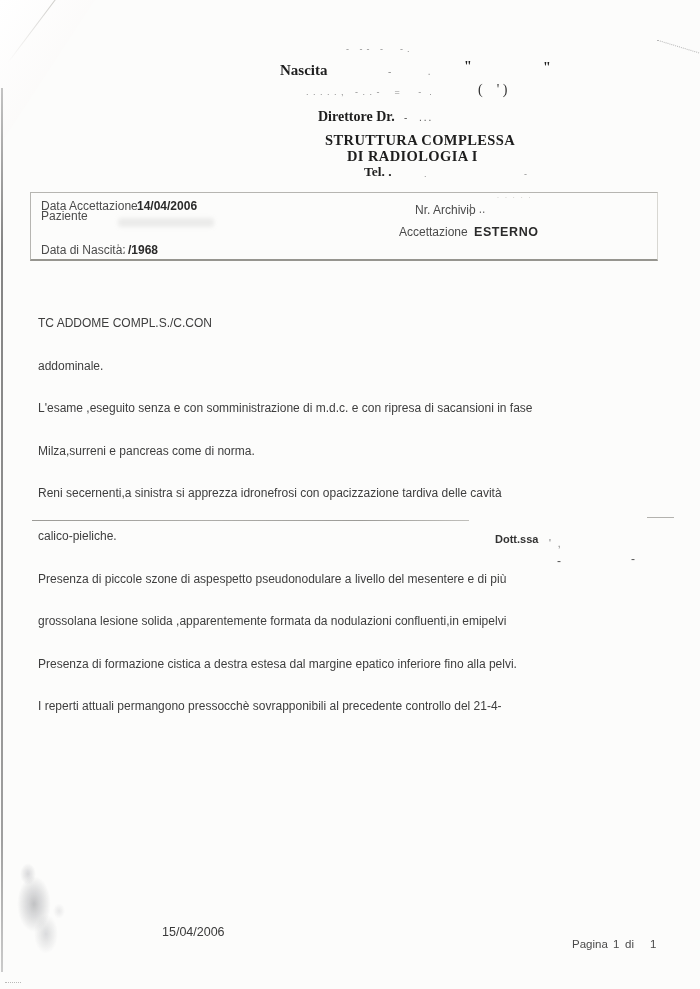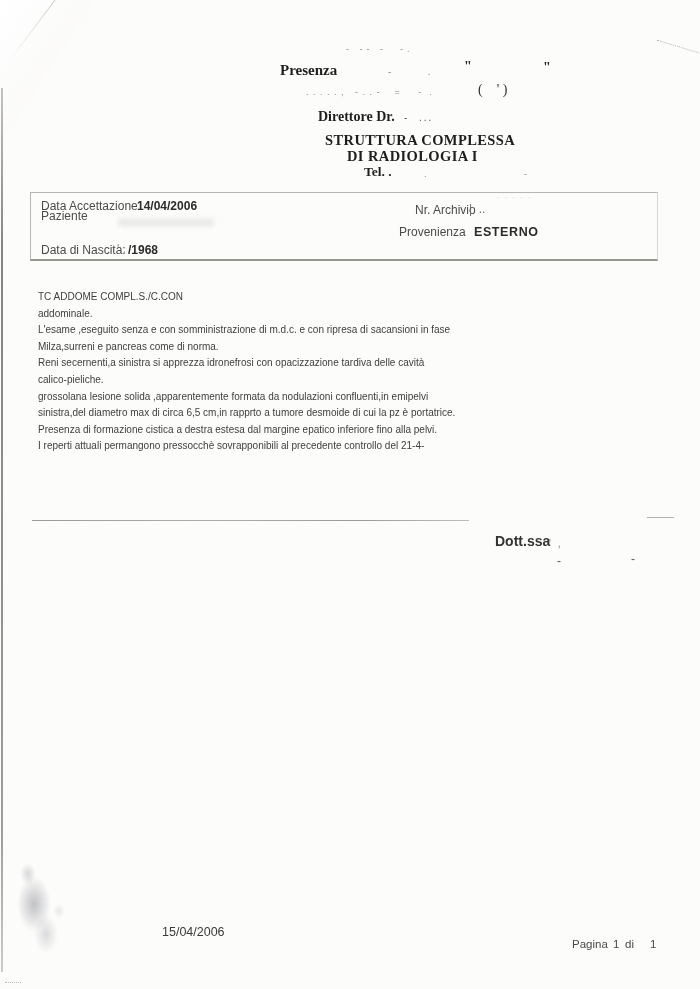--- a/index.html
+++ b/index.html
@@ -58,40 +58,40 @@
   #admission-box{
     position:absolute;left:30px;top:192px;width:626px;height:66px;
     border:1px solid #b6b5b1;border-bottom:2px solid #96958f;border-right-color:#d8d7d2;
     background:transparent;
   }
   .box-label{position:absolute;font-size:12px;color:#4b4b4b;white-space:pre;}
   .box-value{position:absolute;font-size:12px;font-weight:bold;color:#2b2b2b;white-space:pre;}
 
   
   #report{position:absolute;left:38px;top:289px;width:640px;}
-  .rline{font-size:10px;line-height:16.6px;white-space:pre;color:#3e3e3e;}
+  .rline{font-size:12px;line-height:16.6px;white-space:pre;color:#3e3e3e;margin-top:26px;}
 
   
   .footer-text{font-size:12.5px;color:#3a3a3a;}
   .pagina{font-size:11.5px;color:#4a4a4a;}
 </style>
 </head>
 <body>
 
 <div id="page">
 
   <div class="fold"></div>
   <div class="fold-crease"></div>
   <div class="edge-left"></div>
   <div class="smudge"></div>
   <div class="diag-tr"></div>
   <div class="speck"></div>
 
   <span class="abs marks" style="left:346px;top:44px;font-size:9px;">- -- -  -.</span>
-  <span class="abs serif" style="left:280px;top:62px;font-size:15px;font-weight:bold;">Presenza</span>
+  <span class="abs serif" style="left:280px;top:62px;font-size:15px;font-weight:bold;">Nascita</span>
   <span class="abs marks" style="left:388px;top:66px;letter-spacing:7px;">-   .</span>
   <span class="abs serif" style="left:464px;top:59px;font-size:14px;font-weight:bold;">"</span>
   <span class="abs serif" style="left:543px;top:60px;font-size:14px;font-weight:bold;">"</span>
   <span class="abs marks" style="left:306px;top:87px;font-size:9px;letter-spacing:1px;">. . . . . ,   - . . -    =     -  .</span>
   <span class="abs serif" style="left:478px;top:82px;font-size:14px;color:#333;">(    ' )</span>
   <span class="abs serif" style="left:318px;top:109px;font-size:14px;font-weight:bold;">Direttore Dr.</span>
   <span class="abs marks" style="left:404px;top:112px;font-size:10px;letter-spacing:2px;color:#555;">-  ...</span>
   <span class="abs serif" style="left:325px;top:132px;font-size:14.5px;font-weight:bold;letter-spacing:.4px;">STRUTTURA COMPLESSA</span>
   <span class="abs serif" style="left:347px;top:148px;font-size:14.5px;font-weight:bold;letter-spacing:.4px;">DI RADIOLOGIA I</span>
   <span class="abs serif" style="left:364px;top:164px;font-size:13.5px;font-weight:bold;">Tel. .</span>
@@ -104,42 +104,42 @@
     <span class="box-label" style="left:10px;top:16px;">Paziente</span>
 
     <span class="box-label" style="left:10px;top:50px;">Data di Nascita:</span>
     <span class="box-label" style="left:86px;top:49px;color:#8f8f8f;">' .</span>
     <span class="box-value" style="left:97px;top:50px;">/1968</span>
 
     <span class="box-label" style="left:384px;top:10px;">Nr. Archivio</span>
     <span class="box-label" style="left:438px;top:9px;color:#6a6a6a;">|  ..</span>
     <span class="box-label" style="left:466px;top:-1px;font-size:7px;color:#bdbcb8;letter-spacing:2px;">. . . . .</span>
 
-    <span class="box-label" style="left:368px;top:32px;">Provenienza</span>
+    <span class="box-label" style="left:368px;top:32px;">Accettazione</span>
     <span class="box-value" style="left:443px;top:32px;font-size:12.5px;letter-spacing:.6px;">ESTERNO</span>
   </div>
   <div class="ghost-paziente"></div>
 
   <div id="report">
     <div class="rline">TC ADDOME COMPL.S./C.CON</div>
     <div class="rline">addominale.</div>
     <div class="rline">L'esame ,eseguito senza e con somministrazione di m.d.c. e con ripresa di sacansioni in fase</div>
     <div class="rline">Milza,surreni e pancreas come di norma.</div>
     <div class="rline">Reni secernenti,a sinistra si apprezza idronefrosi con opacizzazione tardiva delle cavità</div>
     <div class="rline">calico-pieliche.</div>
+    <div class="rline">Presenza di piccole szone di aspespetto pseudonodulare a livello del mesentere e di più</div>
     <div class="rline">grossolana lesione solida ,apparentemente formata da nodulazioni confluenti,in emipelvi</div>
-    <div class="rline">sinistra,del diametro max di circa 6,5 cm,in rapprto a tumore desmoide di cui la pz è portatrice.</div>
     <div class="rline">Presenza di formazione cistica a destra estesa dal margine epatico inferiore fino alla pelvi.</div>
     <div class="rline">I reperti attuali permangono pressocchè sovrapponibili al precedente controllo del 21-4-</div>
   </div>
 
   <div class="rule1"></div>
   <div class="rule2"></div>
 
-  <span class="abs" style="left:495px;top:533px;font-size:14px;font-weight:bold;color:#333;">Dott.ssa</span>
+  <span class="abs" style="left:495px;top:533px;font-size:11px;font-weight:bold;color:#333;">Dott.ssa</span>
   <span class="abs" style="left:549px;top:538px;font-size:10px;color:#777;letter-spacing:2px;">' ,</span>
   <span class="abs" style="left:557px;top:554px;font-size:12px;color:#555;">-</span>
   <span class="abs" style="left:631px;top:552px;font-size:12px;color:#555;">-</span>
 
   <span class="abs footer-text" style="left:162px;top:925px;">15/04/2006</span>
   <span class="abs pagina" style="left:572px;top:938px;">Pagina</span>
   <span class="abs pagina" style="left:613px;top:938px;">1</span>
   <span class="abs pagina" style="left:625px;top:938px;text-align:center;">di</span>
   <span class="abs pagina" style="left:650px;top:938px;">1</span>
 

